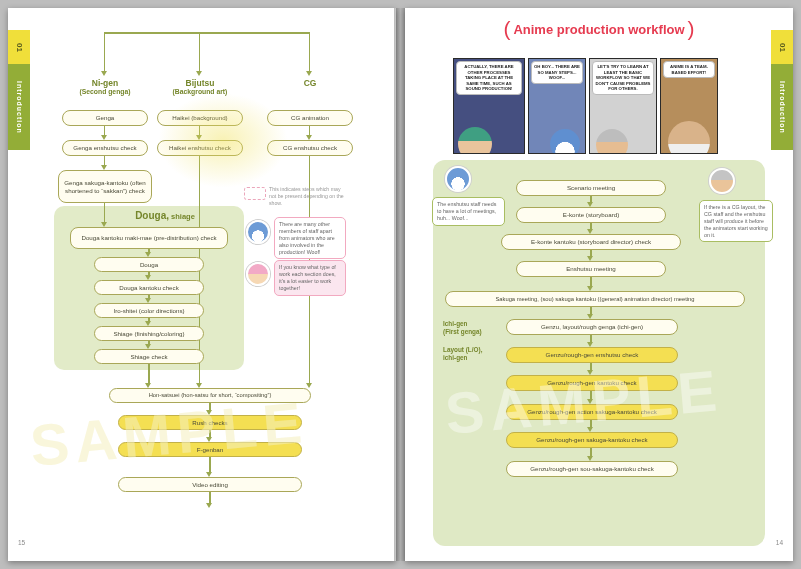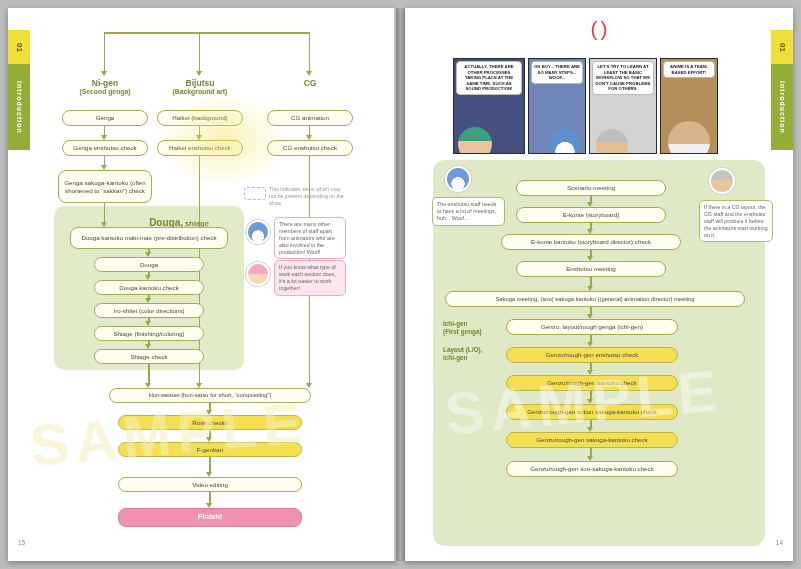--- a/index.html
+++ b/index.html
@@ -105,21 +105,21 @@
     </div>
     <div class="chead" style="left:146px; top:70px; width:92px;">
       <div class="ch1">Bijutsu</div>
       <div class="ch2">(Background art)</div>
     </div>
     <div class="chead" style="left:259px; top:70px; width:86px;">
       <div class="ch1">CG</div>
     </div>
 
     <div class="dpanel" style="left:46px; top:198px; width:190px; height:164px;"></div>
-    <div class="sec-title" style="left:46px; top:204px; width:222px;margin-left:14px;">
+    <div class="sec-title" style="left:46px; top:197px; width:222px;">
       <span class="st1">Douga,</span><span class="st2"> shiage</span>
     </div>
 
     <div class="arr" style="left:190.5px; top:148px; height:227px;"></div>
     <div class="arr" style="left:300.5px; top:148px; height:227px;"></div>
 
     <div class="fbox" style="left:54px; top:102px; width:86px; height:16px;">Genga</div>
     <div class="arr" style="left:95.5px; top:118px; height:9px;"></div>
     <div class="fbox" style="left:54px; top:132px; width:86px; height:16px;">Genga enshutsu check</div>
     <div class="arr" style="left:95.5px; top:148px; height:9px;"></div>
@@ -148,21 +148,20 @@
     <div class="arr" style="left:140px; top:356px; height:19px;"></div>
 
     <div class="fbox small" style="left:101px; top:380px; width:202px; height:15px;">Hon-satsuei (hon-satsu for short, “compositing”)</div>
     <div class="arr" style="left:201px; top:395px; height:7px;"></div>
     <div class="fbox yellow" style="left:110px; top:407px; width:184px; height:15px;">Rush checks</div>
     <div class="arr" style="left:201px; top:422px; height:7px;"></div>
     <div class="fbox yellow" style="left:110px; top:434px; width:184px; height:15px;">F-genban</div>
     <div class="arr" style="left:201px; top:449px; height:15px;"></div>
     <div class="fbox" style="left:110px; top:469px; width:184px; height:15px;">Video editing</div>
     <div class="arr" style="left:201px; top:484px; height:11px;"></div>
-    <div class="fbox pink" style="left:110px; top:500px; width:184px; height:19px;">Finish!</div>
 
     <div class="dashed-note" style="left:236px; top:178px; width:102px;">
       <div class="ddemo"></div>
       <div>This indicates steps which may not be present depending on the show.</div>
     </div>
 
     <div class="avatar av-dog" style="left:238px; top:212px; width:24px; height:24px;"></div>
     <div class="note" style="left:266px; top:209px; width:72px;">There are many other members of staff apart from animators who are also involved in the production! Woof!</div>
     <div class="avatar av-girl" style="left:238px; top:254px; width:24px; height:24px;"></div>
     <div class="note pinkbg" style="left:266px; top:252px; width:72px;">If you know what type of work each section does, it's a lot easier to work together!</div>
@@ -172,20 +171,21 @@
     <div class="blob" style="left:150px; top:85px; width:130px; height:95px;"></div>
     <div class="wm wm-left" style="left:22px; top:392px;">SAMPLE</div>
   </div>
 
   <div class="gutter"></div>
 
   <div class="page" style="left:405px;">
 
     <div class="rtitle" style="top:13px;">
       <span class="paren">(</span>
+      <span class="ttl">Anime production workflow</span>
       <span class="paren">)</span>
     </div>
 
     <div class="comic" style="left:48px; top:50px;">
       <div class="panel" style="width:72px; background:#454f80;">
         <div class="bubble">ACTUALLY, THERE ARE OTHER PROCESSES TAKING PLACE AT THE SAME TIME, SUCH AS SOUND PRODUCTION!</div>
         <div class="char" style="left:4px; bottom:-8px; width:34px; height:34px; background:linear-gradient(#3f9f82 42%, #e9c49c 42%);"></div>
       </div>
       <div class="panel" style="width:58px; background:#7186b8;">
         <div class="bubble">OH BOY... THERE ARE SO MANY STEPS... WOOF...</div>

